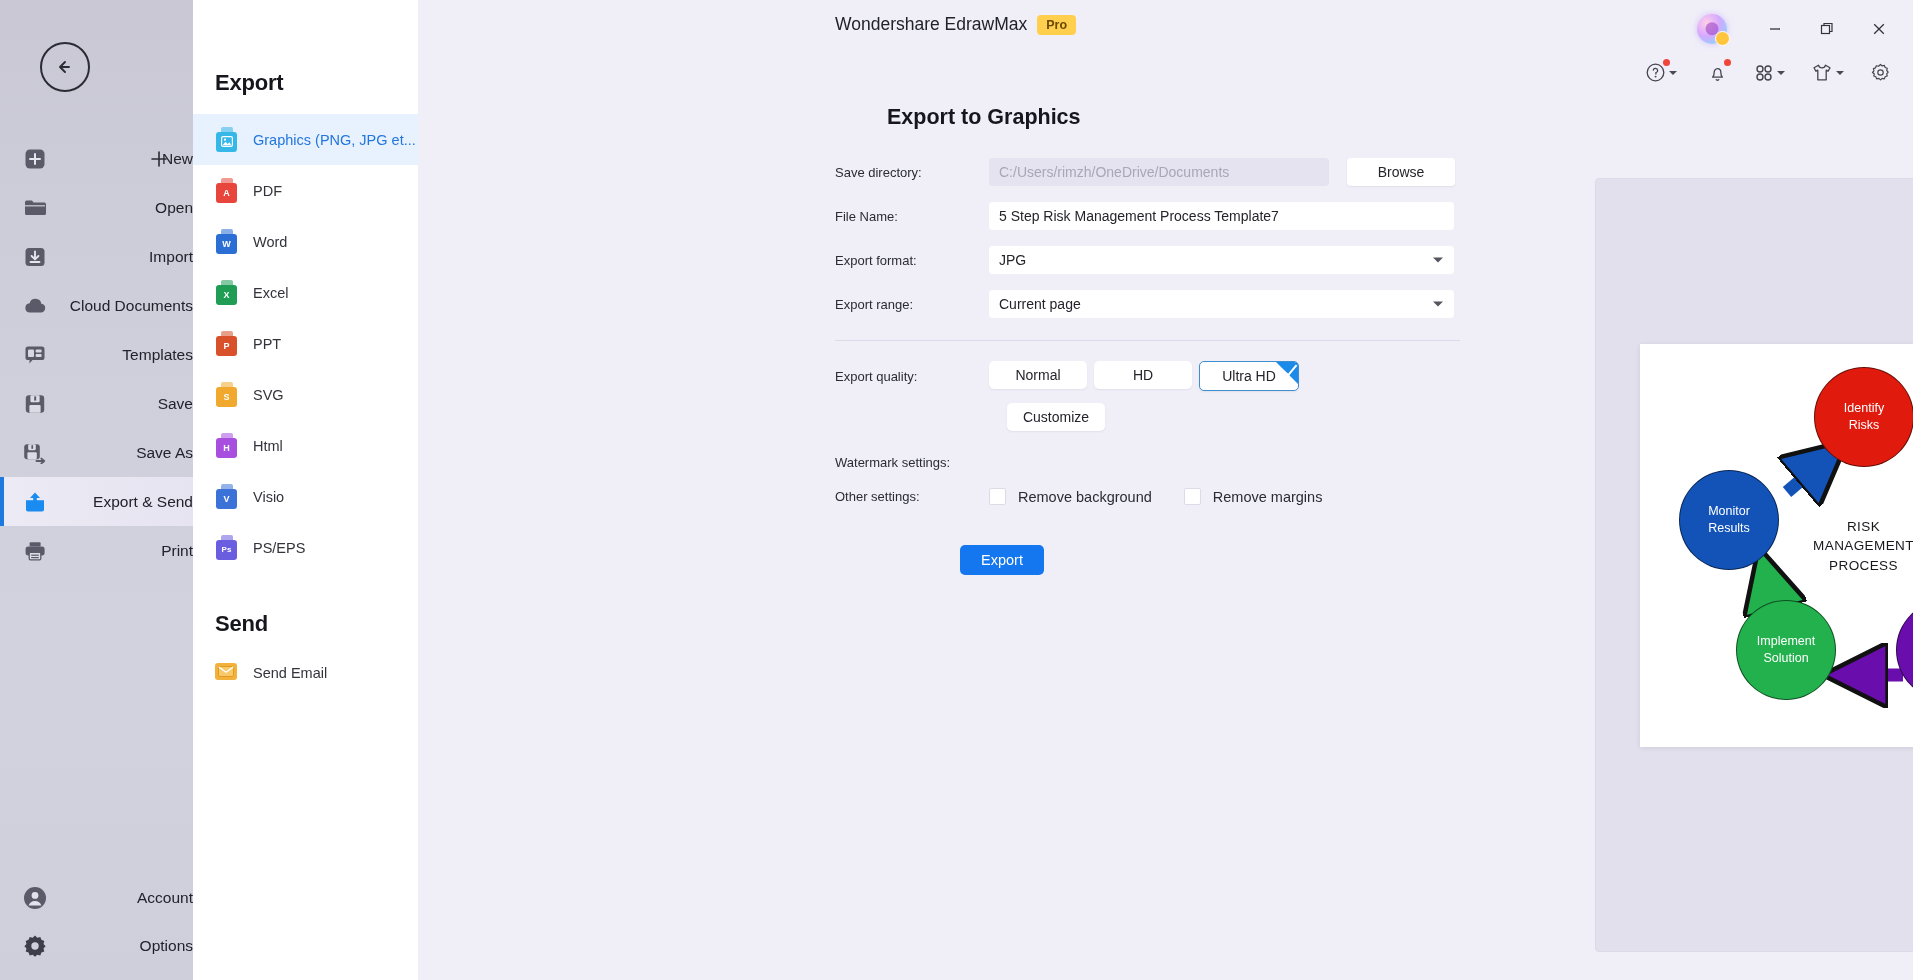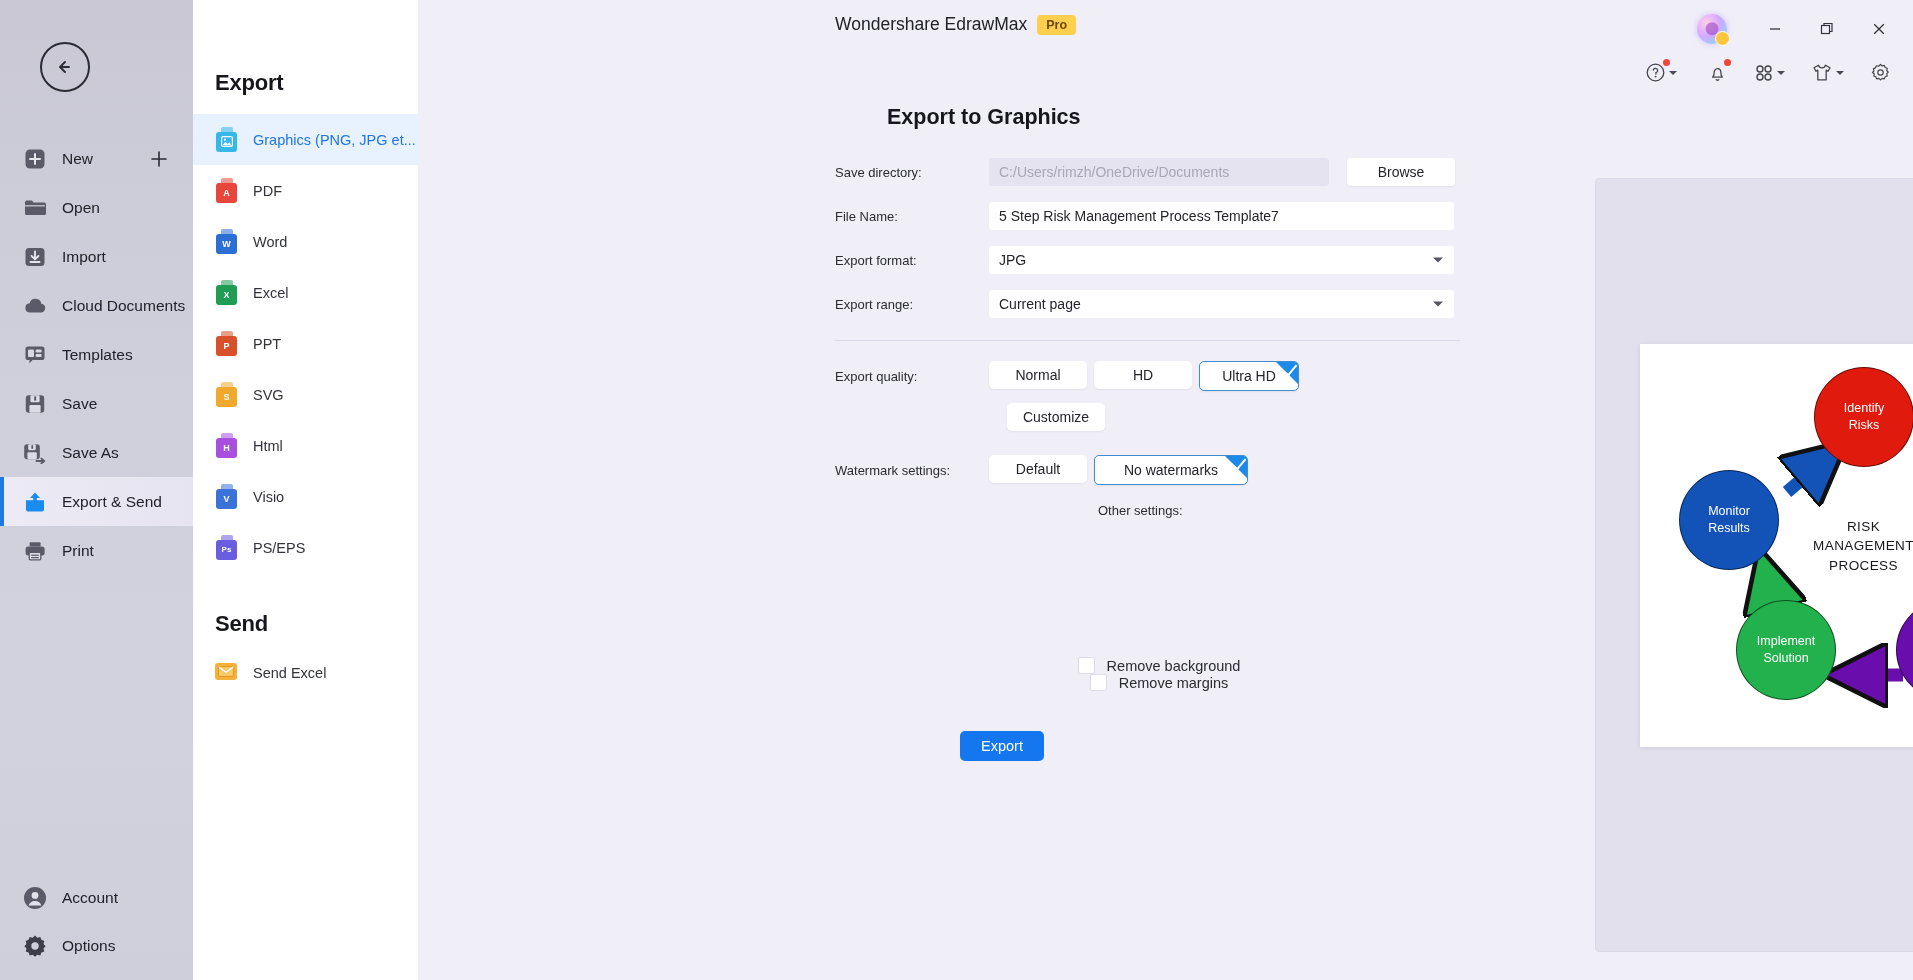--- a/index.html
+++ b/index.html
@@ -18,21 +18,21 @@
     flex:0 0 193px;
   }
   .backbtn{
     position:absolute;left:40px;top:42px;width:46px;height:46px;border-radius:50%;
     border:2px solid #2b2b33;background:transparent;cursor:pointer;
     display:flex;align-items:center;justify-content:center;
   }
   .navlist{position:absolute;top:134px;left:0;width:193px;}
   .navitem{
     position:relative;height:49px;display:flex;align-items:center;
-    padding-left:22px;cursor:pointer;color:#22222a;font-size:15.5px;
+    padding-left:22px;cursor:pointer;color:#22222a;font-size:15.5px;justify-content:space-between;
   }
   .navitem .nicon{width:26px;height:26px;margin-right:14px;flex:0 0 26px;display:flex;align-items:center;justify-content:center;}
   .navitem.active{background:linear-gradient(90deg,#eceaf4 0%,#e6e4f0 100%);}
   .navitem.active:before{
     content:"";position:absolute;left:0;top:0;width:4px;height:100%;background:#1f7ae0;
   }
   .plusright{position:absolute;right:24px;top:50%;transform:translateY(-50%);width:20px;height:20px;}
   .bottomnav{position:absolute;left:0;bottom:10px;width:193px;}
   .bottomnav .navitem{height:48px;}
 
@@ -121,21 +121,21 @@
   }
   .seg.wide{width:152px;}
   .seg.sel{border:1px solid #3f8fd0;}
   .seg .corner{
     position:absolute;right:0;top:0;width:0;height:0;
     border-top:22px solid #1c8ae8;border-left:22px solid transparent;
   }
   .seg .check{position:absolute;right:2px;top:1px;width:12px;height:8px;
     border-left:2.2px solid #fff;border-bottom:2.2px solid #fff;transform:rotate(-50deg);}
 
-  .chkrow{display:flex;align-items:center;margin-top:18px;flex-direction:column;}
+  .chkrow{display:flex;align-items:center;margin-top:18px;}
   .chk{display:flex;align-items:center;cursor:pointer;margin-right:32px;font-size:14.5px;color:#2b2b35;}
   .chkbox{width:15px;height:15px;border-radius:2px;background:#fff;border:1px solid #dedbe8;margin-right:12px;}
 
   .exportbtn{
     margin:40px 0 0 125px;width:84px;height:30px;border-radius:5px;background:#1477f0;
     color:#fff;font-size:14.5px;display:flex;align-items:center;justify-content:center;cursor:pointer;
     border:none;font-family:inherit;
   }
 
   
@@ -388,21 +388,21 @@
     <div class="exlist" style="margin-top:10px">
       <div class="exitem">
         <span class="fi">
           <span class="body" style="background:#f2b13a;top:3px;height:17px;width:22px;left:0">
             <svg width="16" height="11" viewBox="0 0 16 11">
                 <rect x="0.5" y="0.5" width="15" height="10" rx="1.3" fill="#f8c869" stroke="#e09a20" stroke-width="1"></rect>
                 <path d="M0.9 1.1L8 6.2l7.1-5.1" fill="none" stroke="#fff" stroke-width="1.3"></path>
               </svg>
           </span>
         </span>
-        <span>Send Excel</span>
+        <span>Send Email</span>
       </div>
     </div>
   </div>
 
   <div class="main">
 
     <div class="titlebar">
       <div class="apptitle">
         <span>Wondershare EdrawMax</span>
         <span class="probadge">Pro</span>
@@ -518,28 +518,20 @@
       </div>
       <div class="segrow">
         <span class="flabel"></span>
         <span class="segs">
           <span class="seg" style="margin-left:18px">Customize</span>
         </span>
       </div>
 
       <div class="segrow" style="margin-top:24px">
         <span class="flabel">Watermark settings:</span>
-        <span class="segs">
-          <span class="seg">Default</span>
-          <span class="seg wide sel">
-            <span>No watermarks</span>
-            <span class="corner"></span>
-            <span class="check"></span>
-          </span>
-        </span>
       </div>
 
       <div class="chkrow">
         <span class="flabel">Other settings:</span>
         <span class="chk">
           <span class="chkbox"></span>
           <span>Remove background</span>
         </span>
         <span class="chk">
           <span class="chkbox"></span>

